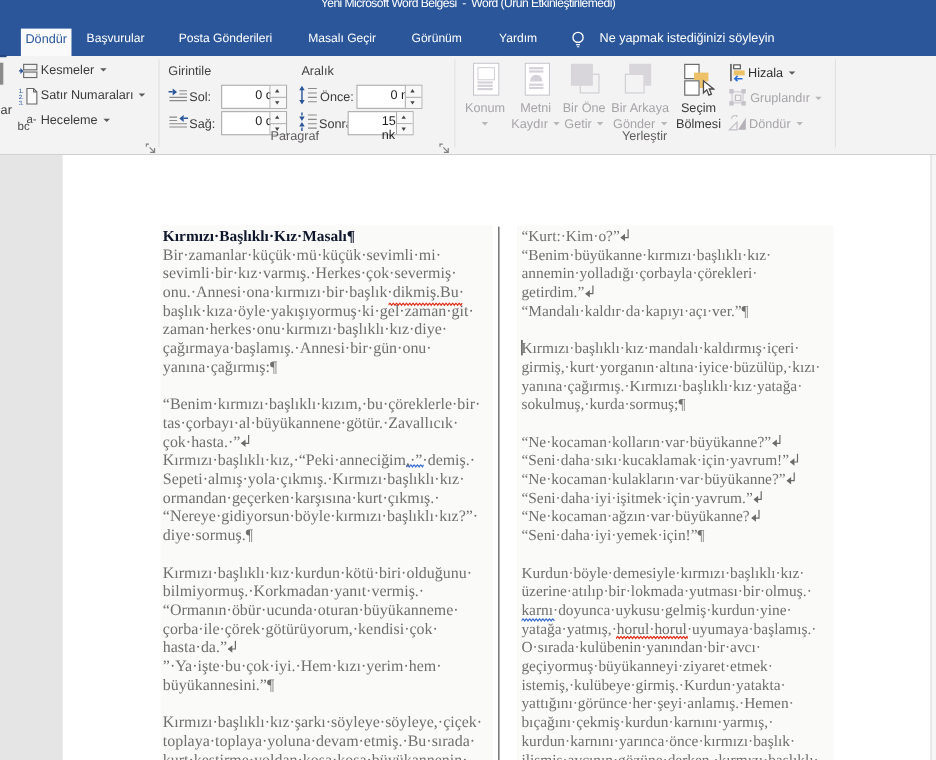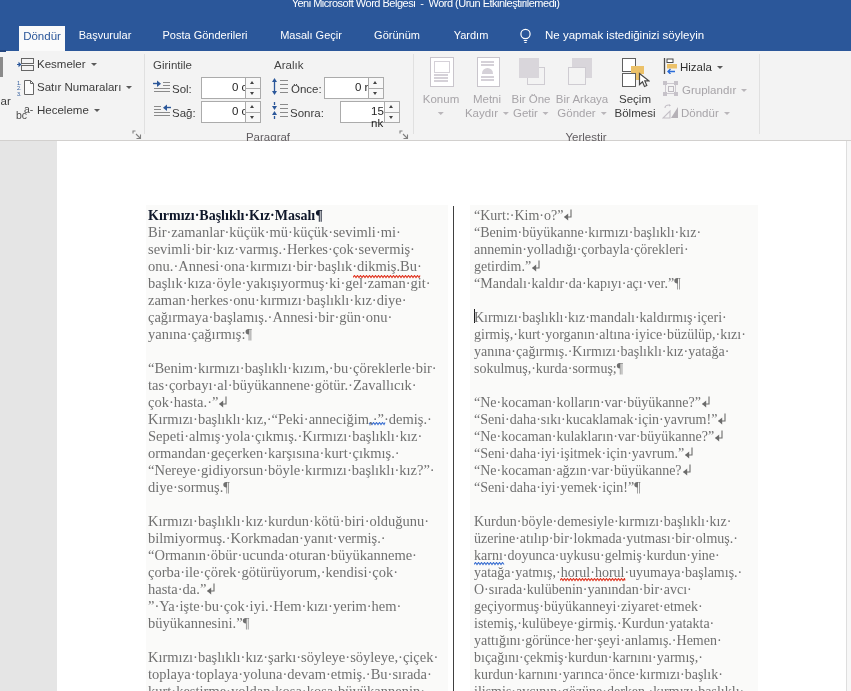--- a/index.html
+++ b/index.html
@@ -10,21 +10,21 @@
   #title{position:absolute;left:0;top:-3px;width:851px;text-align:center;color:#fff;
          font-size:11px;letter-spacing:-0.5px;white-space:nowrap;}
   .tab{position:absolute;top:29px;color:#fff;font-size:11px;white-space:nowrap;transform:translateX(-50%);}
   #activetab{position:absolute;left:19px;top:26px;width:46px;height:25px;background:#fafafa;}
   #activetab span{position:absolute;left:0;top:4px;width:100%;text-align:center;color:#2B579A;font-size:11.5px;}
   #ask{position:absolute;left:545px;top:29px;color:#fff;font-size:11.5px;}
   
   #ribbon{position:absolute;left:0;top:51px;width:851px;height:89px;background:#f3f3f3;
           border-bottom:1px solid #d2d0ce;font-size:11.5px;color:#3b3b3b;}
   .vsep{position:absolute;top:3px;height:80px;width:1px;background:#e0e0e0;}
-  .glabel{position:absolute;top:80px;color:#605c60;transform:translateX(-50%);white-space:nowrap;text-decoration:underline;}
+  .glabel{position:absolute;top:67px;color:#605c60;transform:translateX(-50%);white-space:nowrap;}
   .launcher{position:absolute;width:10px;height:10px;}
   .launcher svg{display:block}
   .menurow{position:absolute;white-space:nowrap;color:#3b3b3b;}
   .dd{display:inline-block;width:0;height:0;border:3px solid transparent;border-top:3.6px solid #5a5a5a;
       border-bottom:none;margin-left:5px;vertical-align:2px;}
   .dd.gray{border-top-color:#b9b6ba;}
   .spinbox{position:absolute;width:58px;height:20px;border:1px solid #ababab;background:#fff;}
   .spinbox .val{position:absolute;left:4px;top:3px;font-size:11.5px;color:#1e1e1e;padding-left:26px;}
   .spinbox .btns{position:absolute;right:0;top:0;width:14px;height:20px;border-left:1px solid #ababab;}
   .spinbox .btns i{position:absolute;left:0;width:14px;height:10px;background:#f8f8f8;}
@@ -172,21 +172,21 @@
       </div>
 
     <div class="abs" style="left:271px;top:51px;width:18px;height:17px">
       <svg width="18" height="17" viewBox="0 0 18 17">
           <path d="M3.5 0v3M3.5 14v3" stroke="#2b579a" stroke-width="1.3" fill="none"></path>
           <path d="M3.5 8L1 4h5z M3.5 9L1 13h5z" fill="#2b579a"></path>
           <path d="M9 2.5h8M9 6.5h8M9 10.5h8M9 14.5h8" stroke="#8a8a8a" stroke-width="1" fill="none"></path>
         </svg>
     </div>
     <div class="flabel" style="left:290px;top:56px">Sonra:</div>
-    <div class="spinbox" style="left:340px;top:50px">
+    <div class="spinbox" style="left:316px;top:50px">
         <span class="val">15 nk</span>
       <span class="btns">
           <i class="up">
             <b class="tri-u"></b>
           </i>
           <i class="dn">
             <b class="tri-d"></b>
           </i>
         </span>
       </div>

